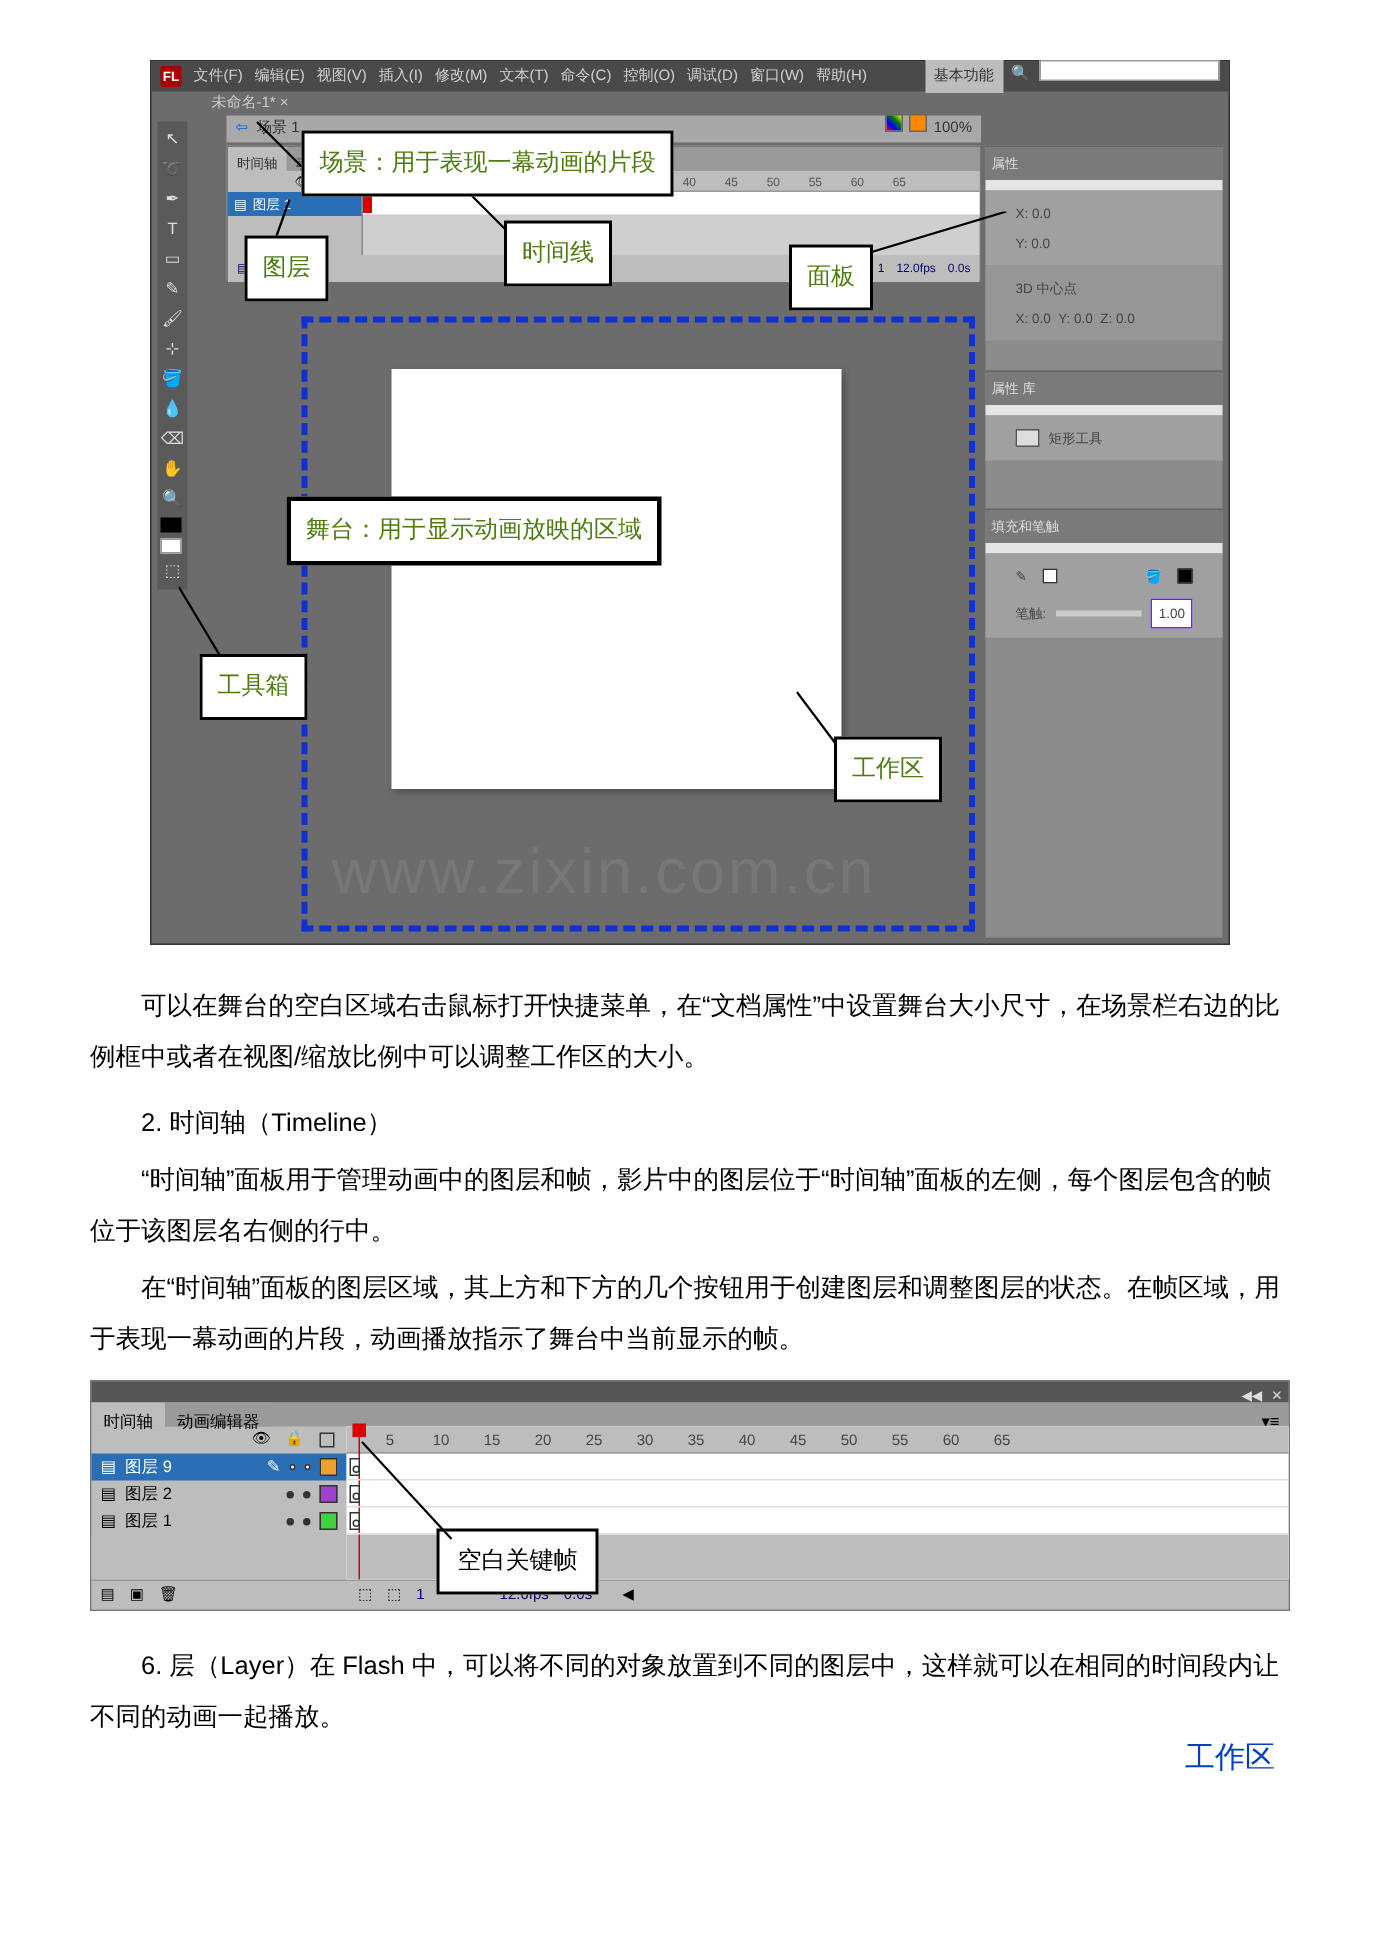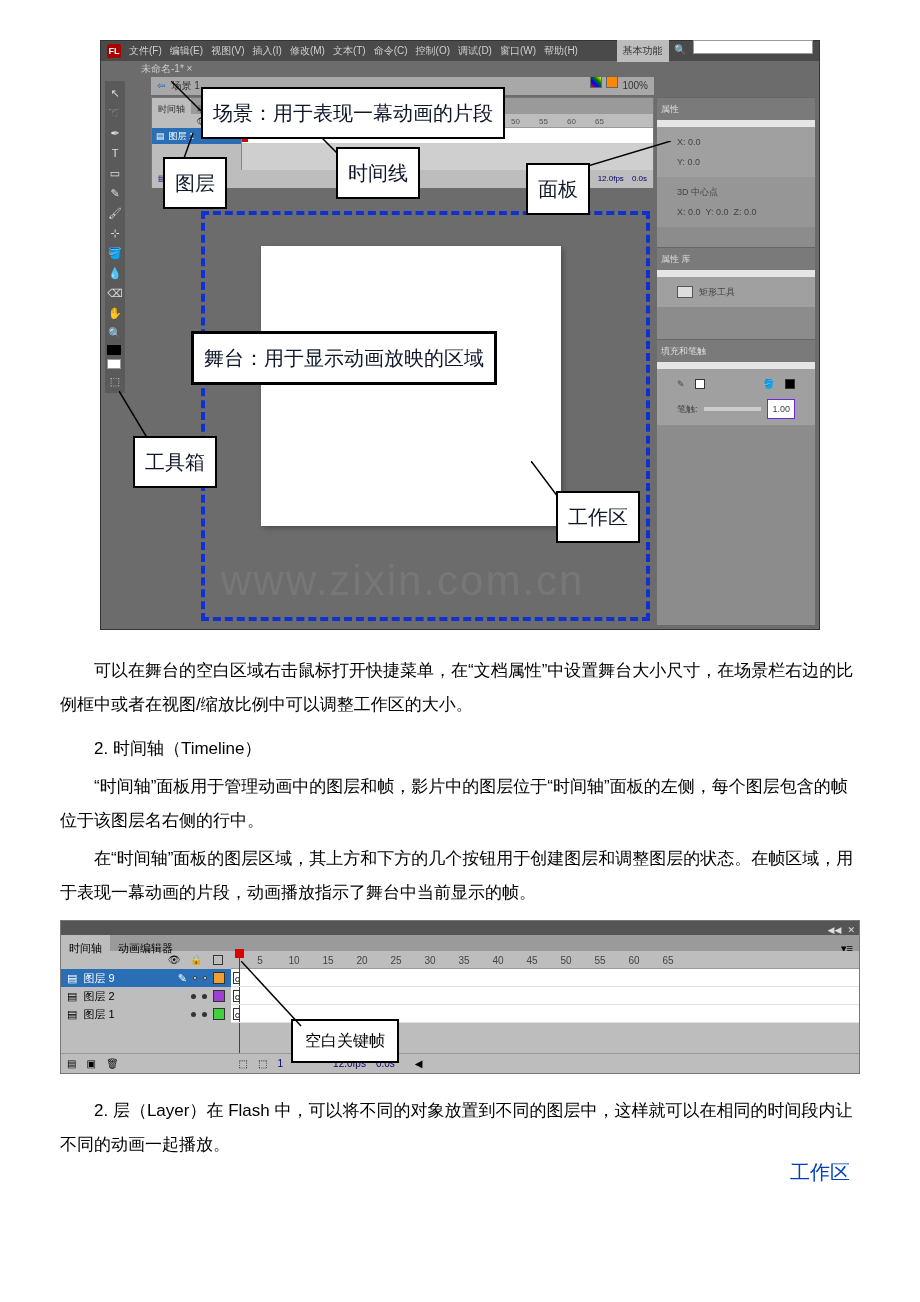--- a/index.html
+++ b/index.html
@@ -31,21 +31,21 @@
 .tl-footer .sp{margin-left:auto}
 .toolbox{position:absolute;left:4px;top:40px;width:20px;background:#5a5a5a;display:flex;flex-direction:column;gap:4px;padding:4px 2px}
 .tool{width:16px;height:16px;color:#ddd;font-size:11px;display:flex;align-items:center;justify-content:center}
 .stage-area{position:absolute;left:50px;top:150px;right:165px;bottom:4px;background:#6c6c6c}
 .work-dashed{position:absolute;left:50px;top:20px;right:4px;bottom:4px;border:4px dashed #1030d0}
 .stage{position:absolute;left:110px;top:55px;width:300px;height:280px;background:#fff;box-shadow:2px 2px 5px rgba(0,0,0,.3)}
 .props{position:absolute;right:4px;top:56px;width:158px;bottom:4px;background:#8c8c8c;color:#333;font-size:9px}
 .props-sec{background:#7a7a7a;color:#ddd;padding:2px 4px;border-top:1px solid #666;border-bottom:7px solid #e5e5e5}
 .props-body{padding:4px;color:#444;background:#a0a0a0}
 .props-body div{margin:2px 16px}
-.callout{position:absolute;background:#fff;border:2px solid #000;padding:4px 10px;font-size:20px;color:#0f172a;z-index:10}
+.callout{position:absolute;background:#fff;border:2px solid #000;padding:4px 10px;font-size:16px;color:#4d7c0f;z-index:10}
 .callout-line{position:absolute;z-index:9;pointer-events:none}
 .watermark{position:absolute;left:120px;bottom:6px;font-size:42px;color:rgba(140,140,140,.35);letter-spacing:2px;font-family:Arial;pointer-events:none}
 .body-text{text-indent:2em;margin-top:4px}
 .sec-head{text-indent:2em;margin-top:10px}
 
 .tl2{width:800px;margin:10px auto 20px;position:relative;background:#a8a8a8;border:1px solid #777}
 .tl2-top{height:14px;background:#555;display:flex;justify-content:flex-end;color:#ddd;font-size:9px;padding:0 4px;gap:6px}
 .tl2-tabs{height:16px;background:#9a9a9a;display:flex;font-size:11px}
 .tl2-tab{padding:2px 8px;background:#bdbdbd}
 .tl2-body{display:flex;background:#bdbdbd}
@@ -341,14 +341,14 @@
     <span class="blue">0.0s</span>
     <span style="margin-left:10px">◀</span>
   </div>
 
   <div class="callout2" style="left:230px;top:98px">空白关键帧</div>
   <svg class="callout-line" style="position:absolute;left:180px;top:40px;width:70px;height:70px;z-index:6">
       <line x1="60" y1="65" x2="0" y2="0" stroke="#000" stroke-width="1.5"></line>
     </svg>
 </div>
 
-<p class="body-text">2. 层（Layer）在 Flash 中，可以将不同的对象放置到不同的图层中，这样就可以在相同的时间段内让不同的动画一起播放。</p>
+<p class="body-text">6. 层（Layer）在 Flash 中，可以将不同的对象放置到不同的图层中，这样就可以在相同的时间段内让不同的动画一起播放。</p>
 <div class="work-label">工作区</div>
 
 </body></html>

